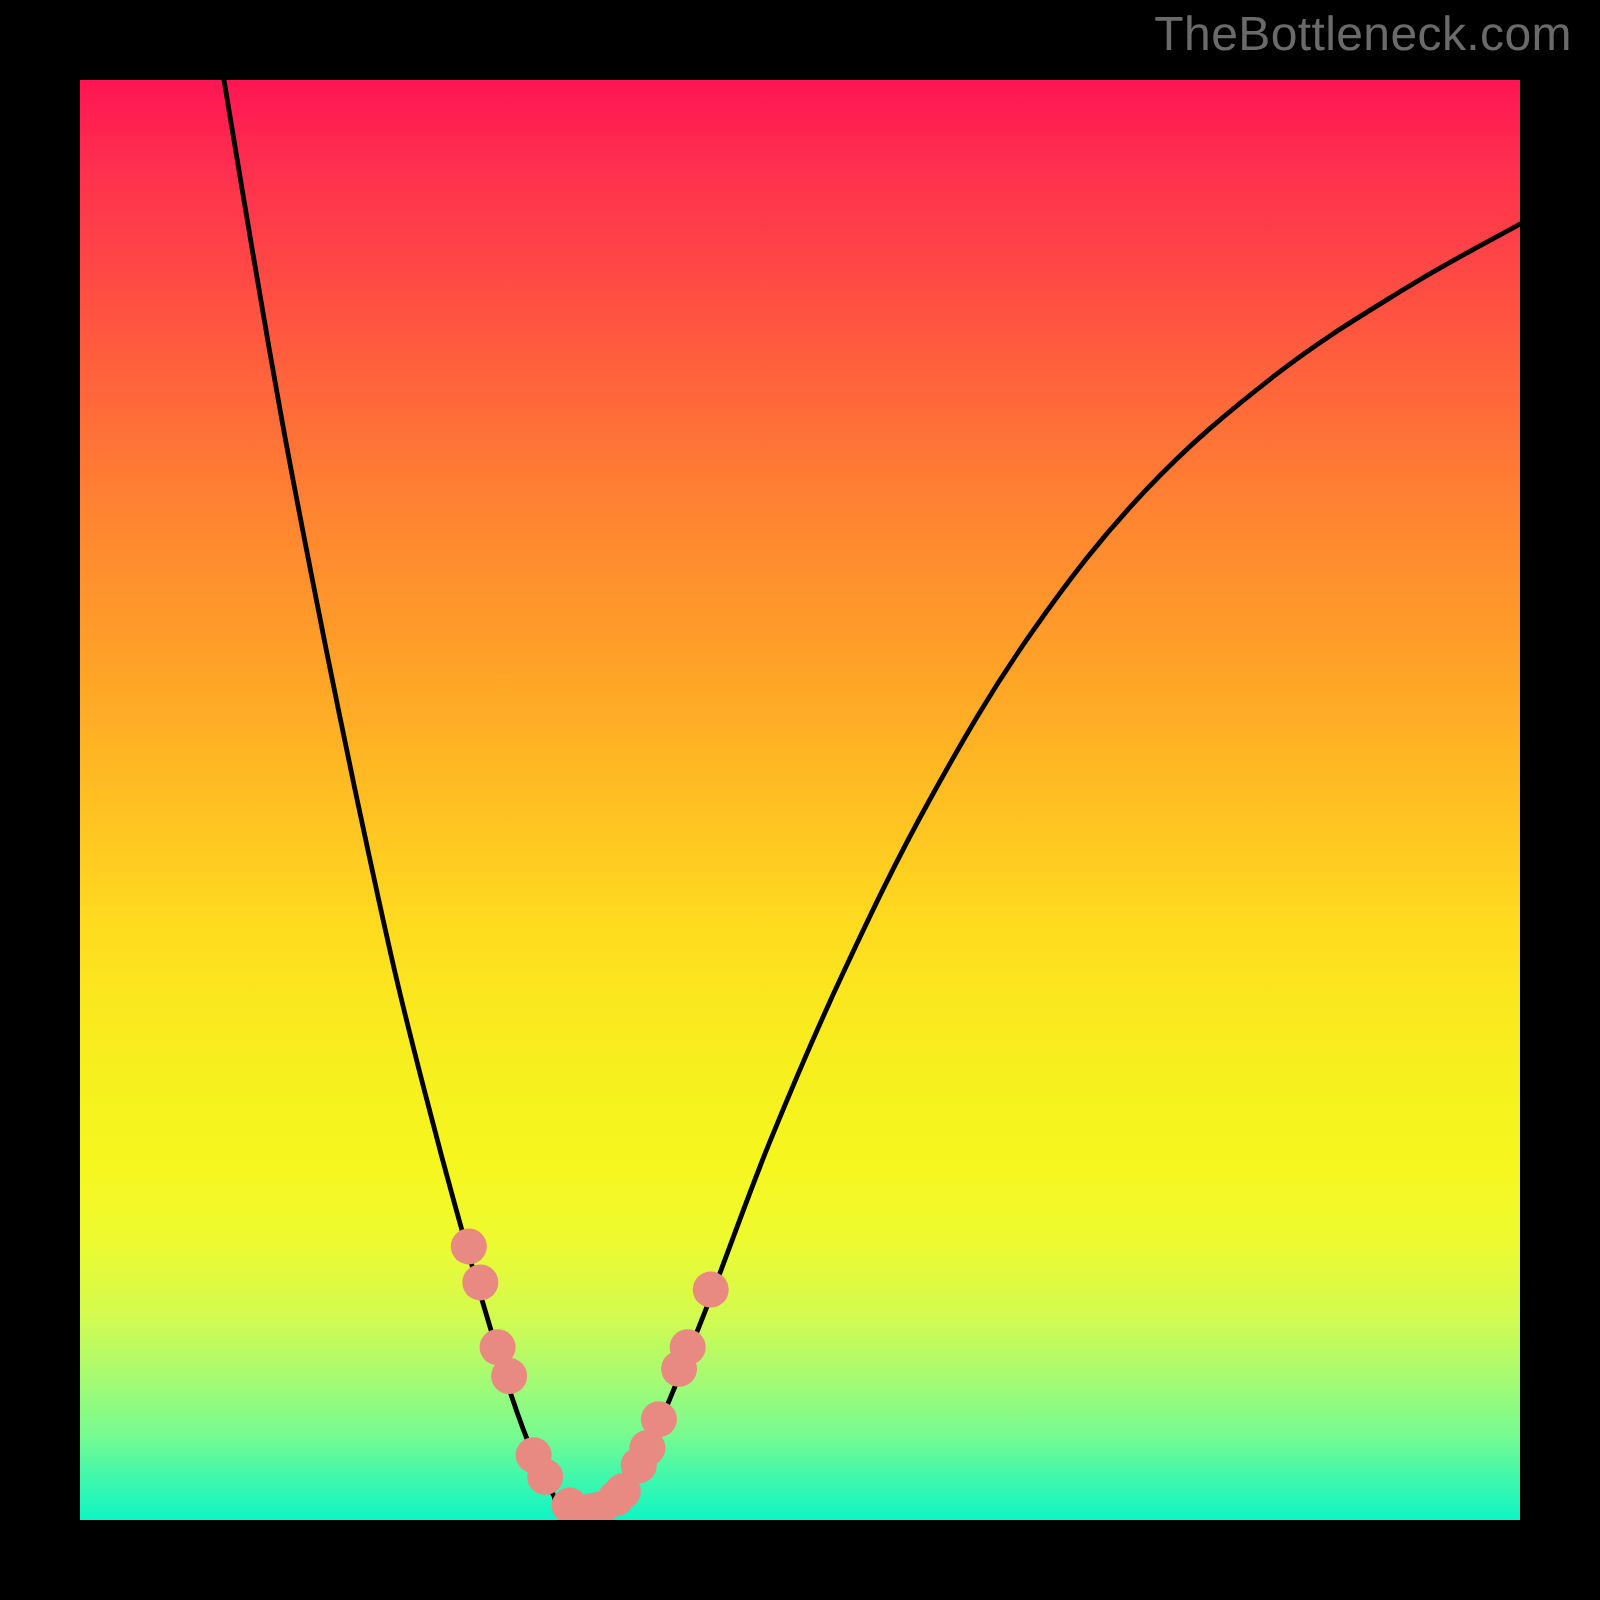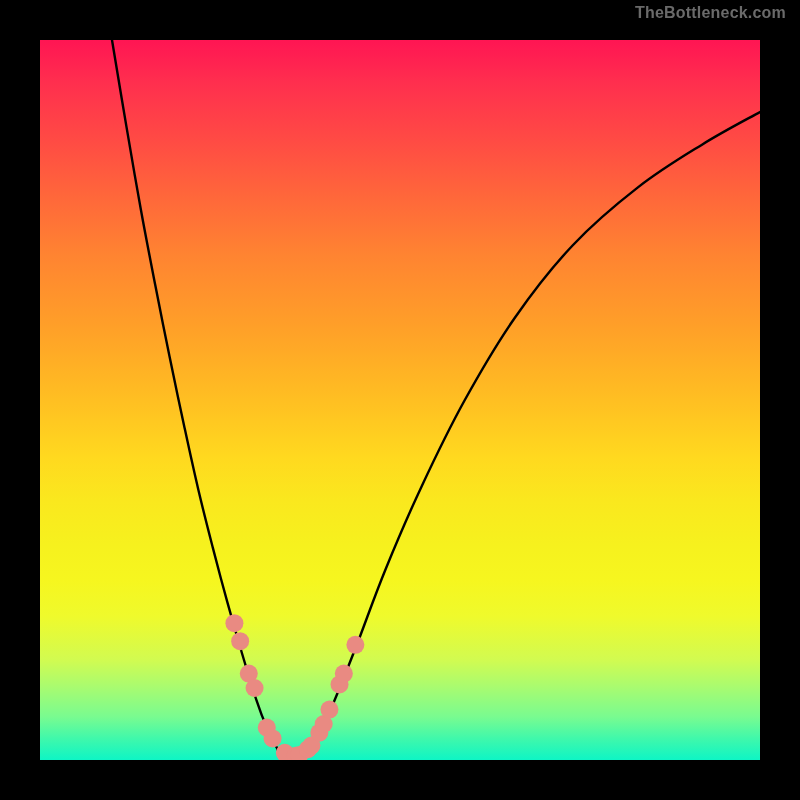--- a/index.html
+++ b/index.html
@@ -15,22 +15,22 @@
     position: relative;
     width: 800px;
     height: 800px;
     background: #000;
   }
   .watermark {
     position: absolute;
     top: 4px;
     right: 14px;
     color: #6a6a6a;
-    font-size: 16px;
-    font-weight: 700;
+    font-size: 24px;
+    font-weight: 400;
     letter-spacing: 0.2px;
     z-index: 5;
     user-select: none;
   }
   .plot-area {
     position: absolute;
     
     left: 40px;
     top: 40px;
     width: 720px;

